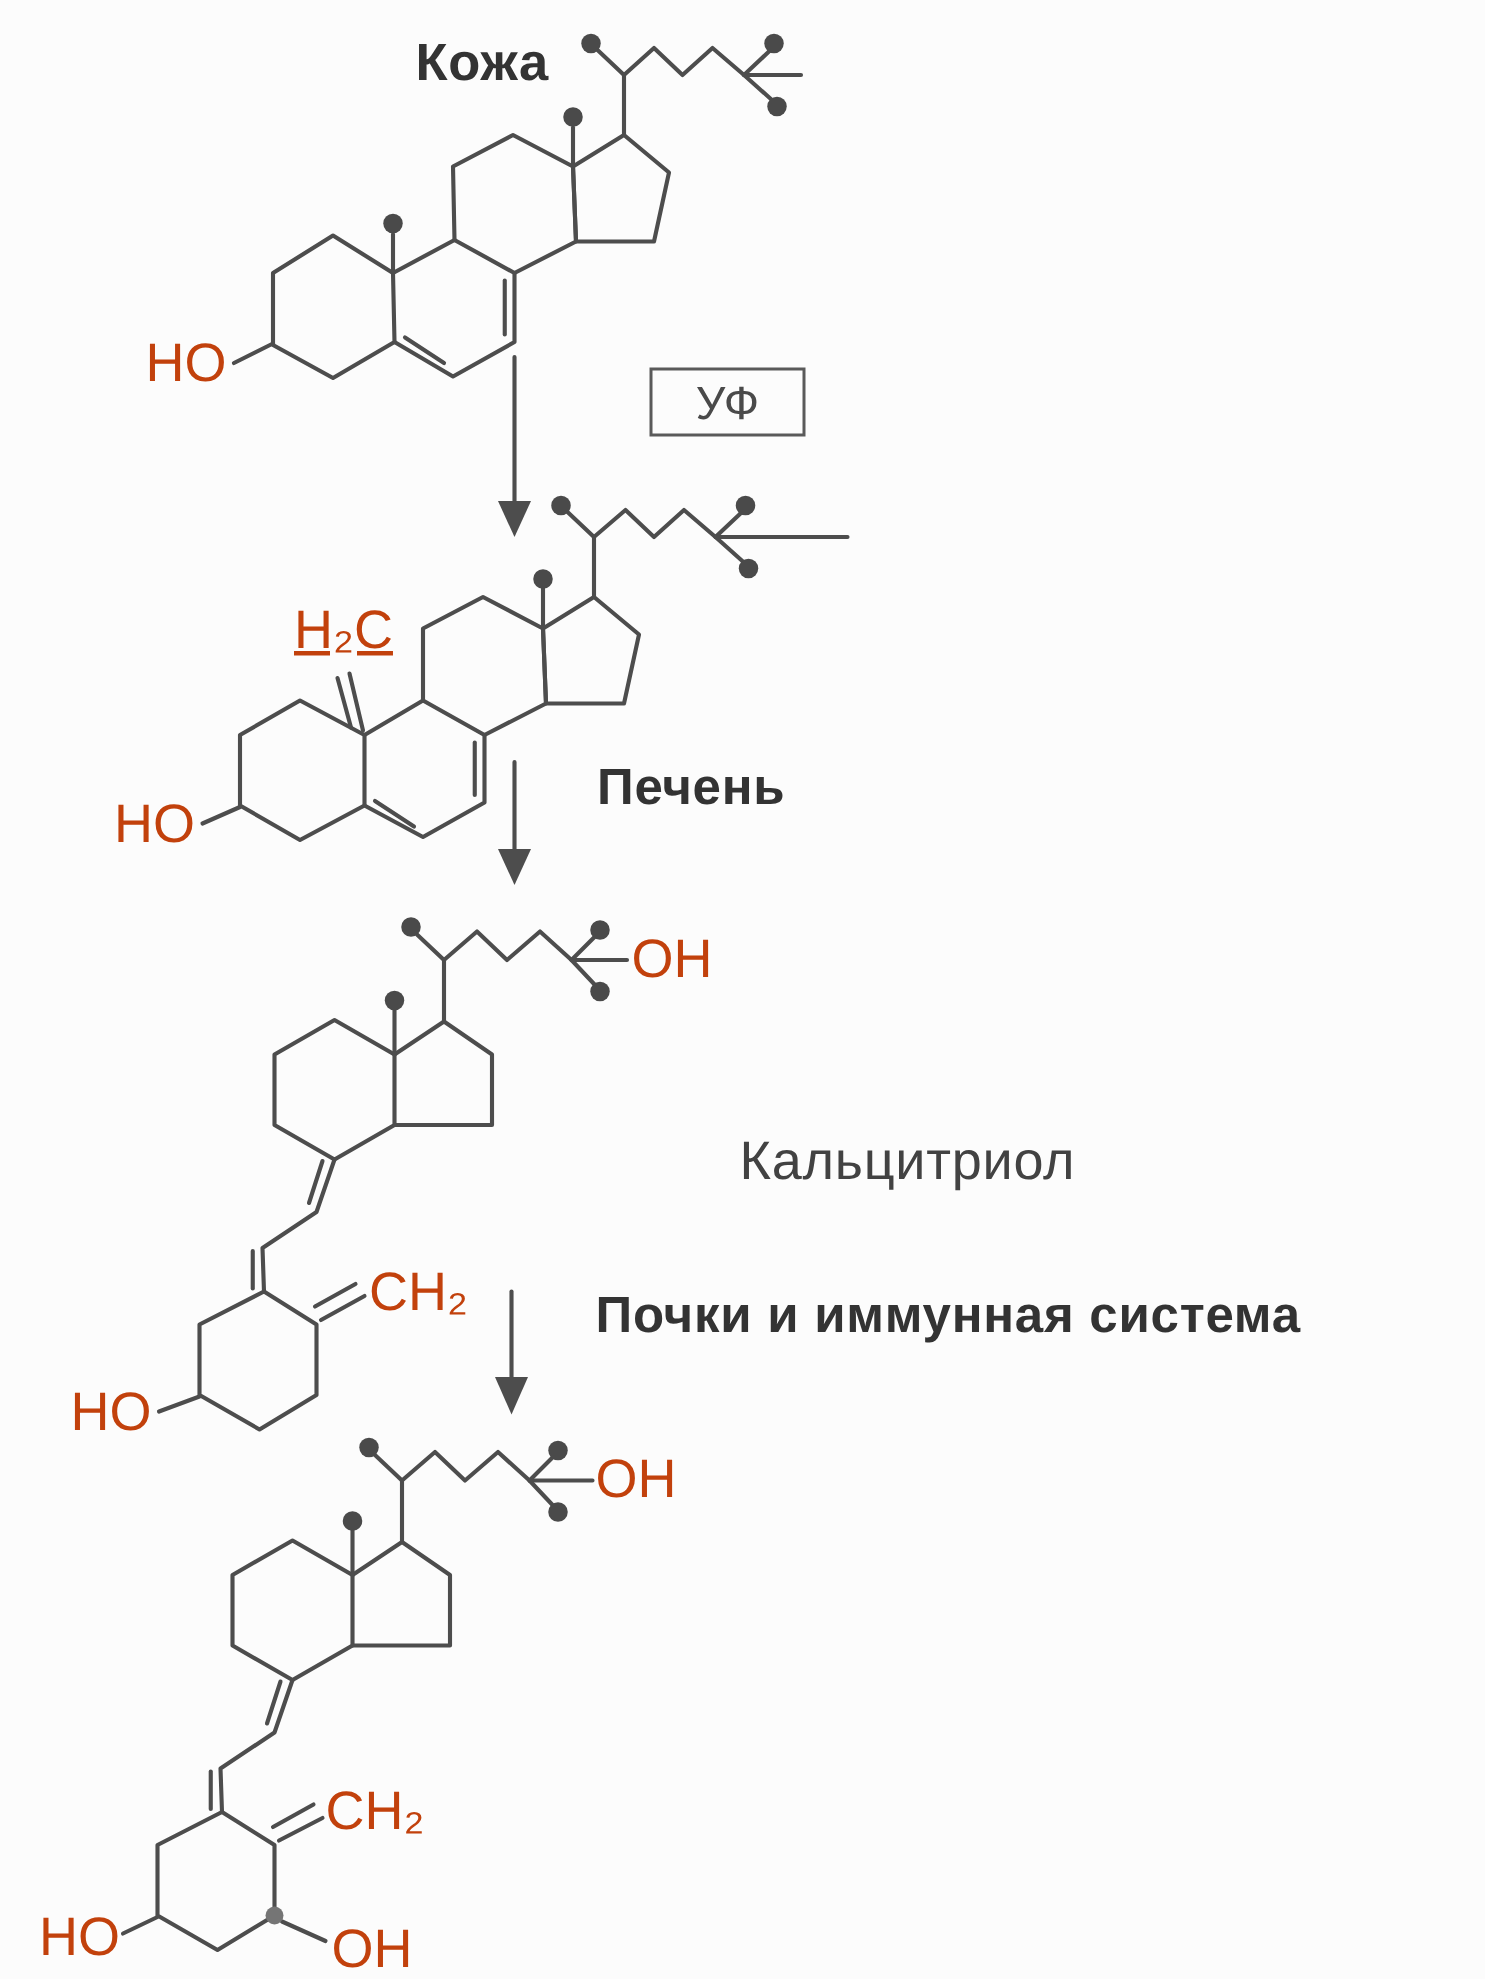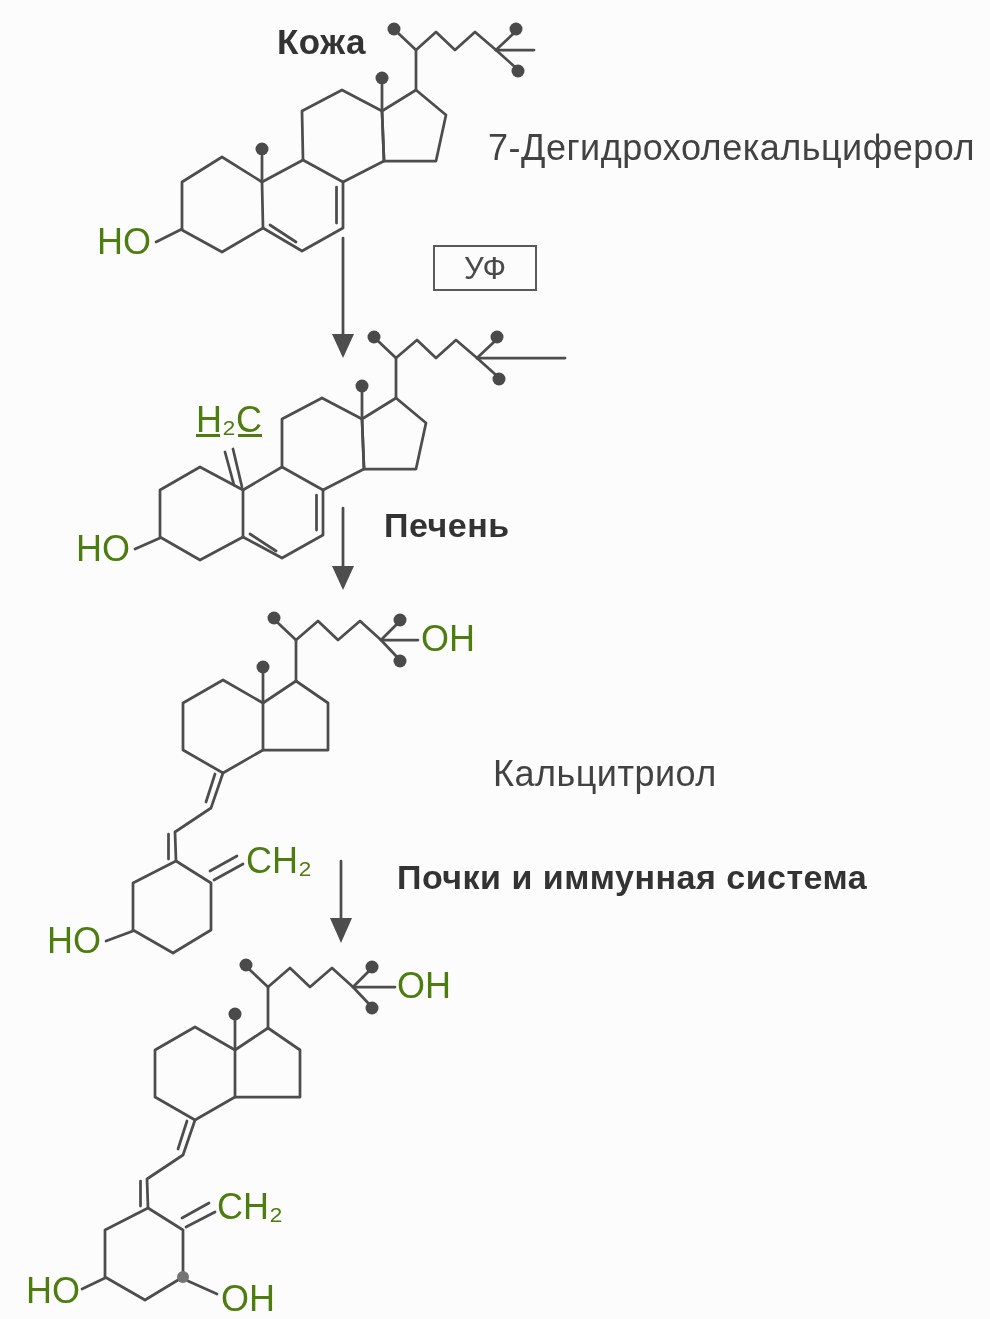--- a/index.html
+++ b/index.html
@@ -3,21 +3,21 @@
 <meta charset="utf-8">
 <style>
   html,body{margin:0;padding:0;background:#fcfcfc;}
   #page{position:relative;width:990px;height:1319px;background:#fcfcfc;overflow:hidden;
         font-family:"Liberation Sans", sans-serif;}
   svg.canvas{position:absolute;left:0;top:0;}
   .lbl{position:absolute;color:#424242;font-size:36px;line-height:1;white-space:nowrap;
        letter-spacing:0.5px;}
   .lbl-b{position:absolute;color:#333333;font-size:34px;font-weight:700;line-height:1;
          white-space:nowrap;letter-spacing:0.5px;}
-  .chem{position:absolute;color:#4d7c0f;font-size:36px;line-height:1;white-space:nowrap;}
+  .chem{position:absolute;color:#c2410c;font-size:36px;line-height:1;white-space:nowrap;}
   .uvbox{position:absolute;left:433px;top:245px;width:100px;height:42px;
          border:2.5px solid #5a5a5a;background:#fcfcfc;display:flex;
          align-items:center;justify-content:center;}
   .uvbox span{color:#4a4a4a;font-size:31px;line-height:1;}
 </style>
 </head>
 <body>
 
 <div id="page">
 
@@ -163,28 +163,27 @@
           <circle cx="372" cy="967" r="6.5"></circle>
           <circle cx="372" cy="1008" r="6.5"></circle>
         </g>
         <circle cx="183" cy="1277" r="6" fill="#757575" stroke="none"></circle>
       </g>
     </g>
   </svg>
 
   <div class="lbl-b" style="left:277px;top:24px;font-size:35px;">Кожа</div>
 
-  <div class="lbl" style="left:488px;top:130px;">7-Дегидрохолекальциферол</div>
 
   <div class="uvbox">
     <span>УФ</span>
   </div>
 
 
-  <div class="lbl-b" style="left:384px;top:508px;">Печень</div>
+  <div class="lbl-b" style="left:398px;top:508px;">Печень</div>
 
   <div class="lbl" style="left:493px;top:756px;">Кальцитриол</div>
 
   <div class="lbl-b" style="left:397px;top:860px;">Почки и иммунная система</div>
 
 
   <div class="chem" style="left:97px;top:224px;">HO</div>
   <div class="chem" style="left:76px;top:531px;">HO</div>
   <div class="chem" style="left:47px;top:923px;">HO</div>
   <div class="chem" style="left:26px;top:1273px;">HO</div>

